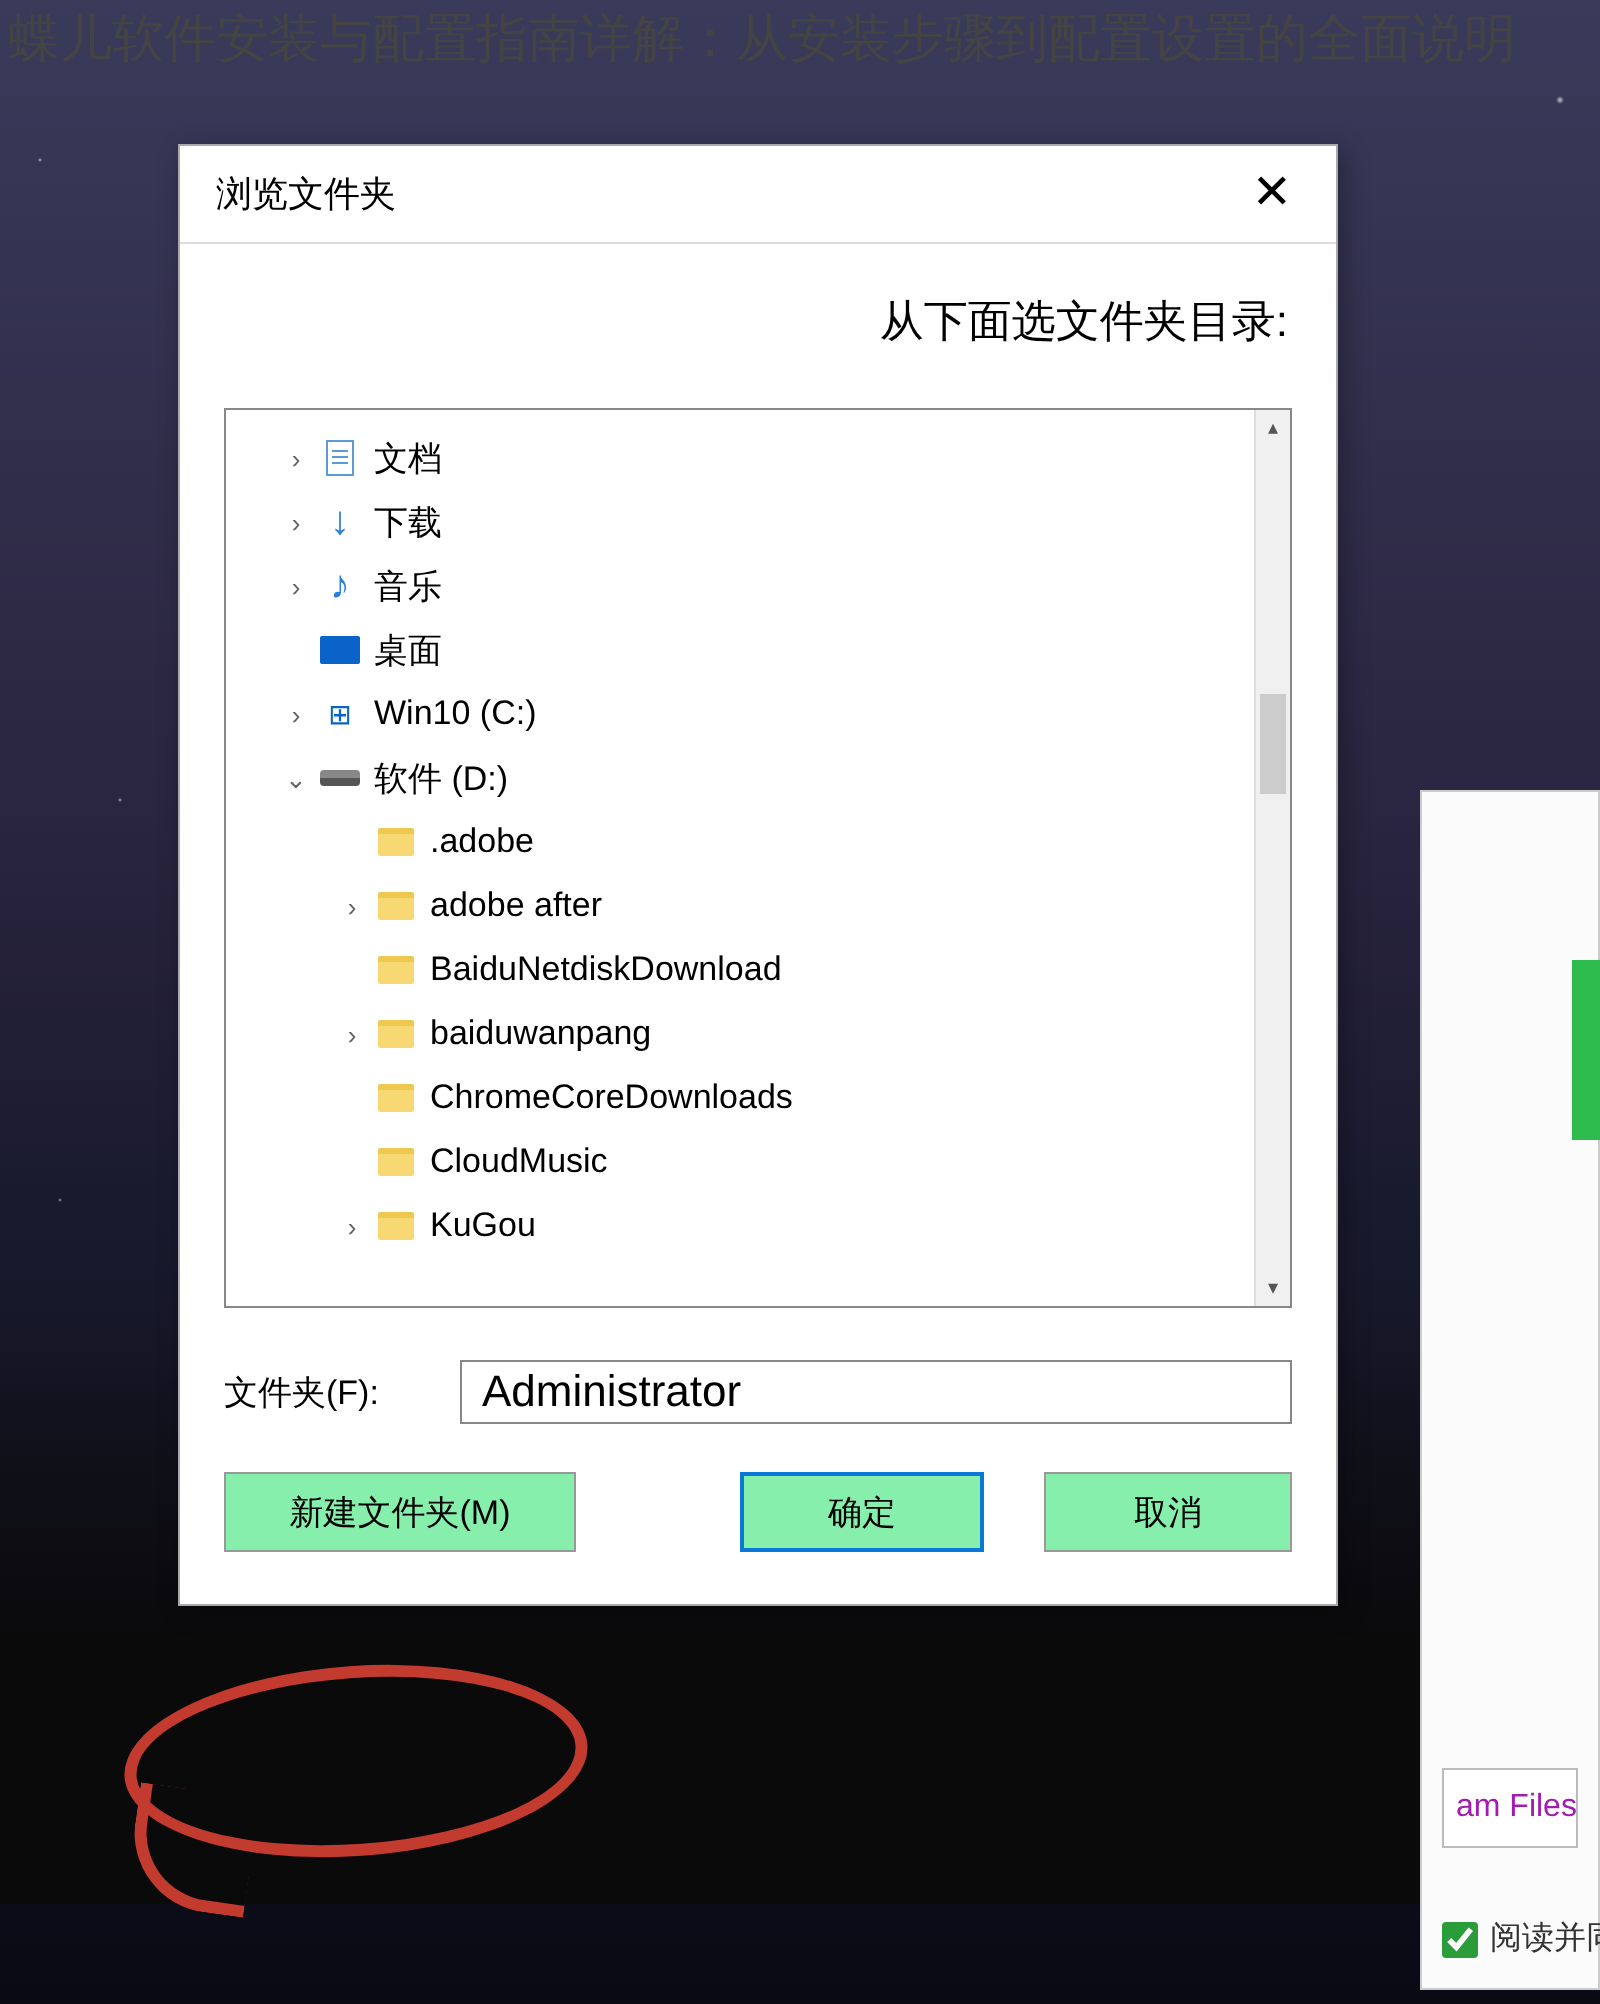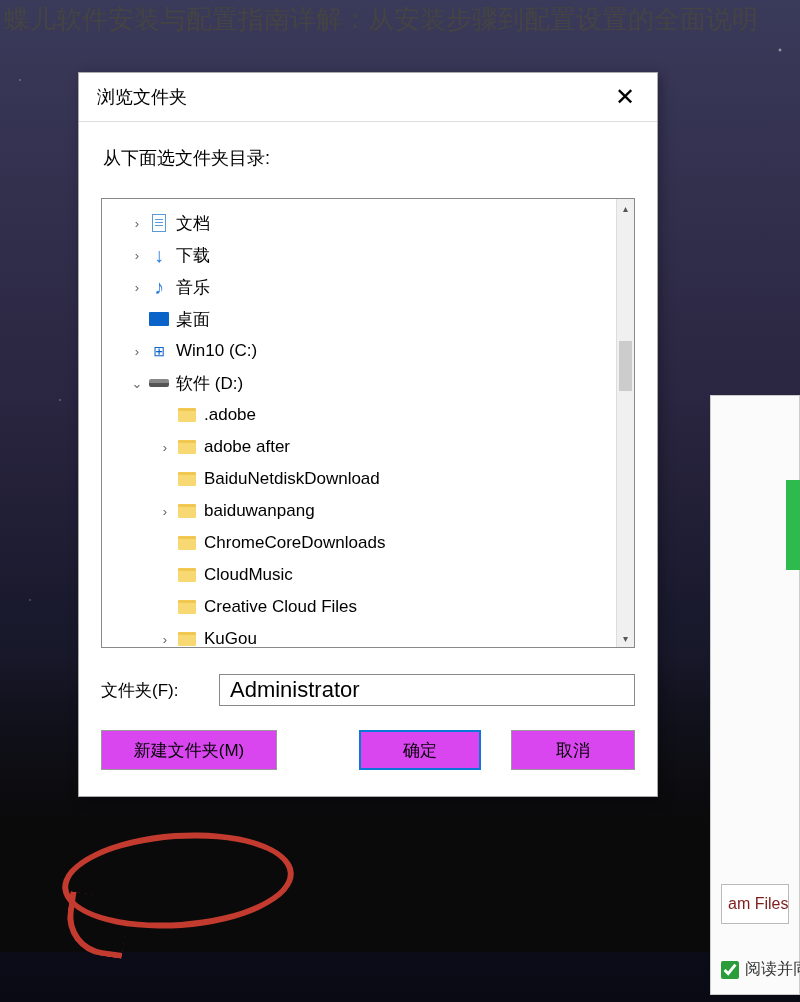--- a/index.html
+++ b/index.html
@@ -39,21 +39,21 @@
       text-align: left;
       padding-left: 4px;
       font-size: 26px;
       color: #444;
       font-weight: normal;
       z-index: 5;
     }
     .dialog {
       position: absolute;
       top: 72px;
-      left: 78px;
+      left: 89px;
       width: 580px;
       background: #ffffff;
       border: 1px solid #aaa;
       box-shadow: 3px 3px 12px rgba(0,0,0,0.3);
       z-index: 10;
     }
     .titlebar {
       display: flex;
       justify-content: space-between;
       align-items: center;
@@ -62,21 +62,22 @@
     }
     .titlebar-title { font-size: 18px; }
     .close-btn {
       font-size: 24px;
       line-height: 1;
       padding: 2px 8px;
       cursor: pointer;
     }
     .instruction {
       padding: 24px 24px 18px 24px;
-      font-size: 18px;
+      font-size: 22px;
+      text-align: right;
     }
     .tree-container {
       margin: 10px 22px 22px 22px;
       border: 1px solid #888;
       height: 450px;
       position: relative;
       background: #fff;
       overflow: hidden;
     }
     .tree {
@@ -188,21 +189,21 @@
       font-family: inherit;
     }
     .button-row {
       display: flex;
       align-items: center;
       padding: 6px 22px 26px 22px;
       gap: 30px;
     }
     .btn {
       height: 40px;
-      background: #d946ef;
+      background: #86efac;
       border: 1px solid #999;
       font-size: 17px;
       font-family: inherit;
       cursor: pointer;
       display: flex;
       align-items: center;
       justify-content: center;
     }
     .btn-new { width: 176px; }
     .btn-ok {
@@ -251,21 +252,21 @@
       bottom: 70px;
       left: 10px;
       right: 10px;
       height: 40px;
       border: 1px solid #bbb;
       background: #fff;
       display: flex;
       align-items: center;
       padding-left: 6px;
       font-size: 16px;
-      color: #7f1d1d;
+      color: #a21caf;
       overflow: hidden;
       white-space: nowrap;
     }
     .side-check {
       position: absolute;
       bottom: 14px;
       left: 10px;
       display: flex;
       align-items: center;
       gap: 6px;
@@ -384,27 +385,20 @@
             <span class="folder-icon"></span>
           </span>
           <span>ChromeCoreDownloads</span>
         </div>
         <div class="tree-item indent-2">
           <span class="chev empty">·</span>
           <span class="icon">
             <span class="folder-icon"></span>
           </span>
           <span>CloudMusic</span>
-        </div>
-        <div class="tree-item indent-2">
-          <span class="chev empty">·</span>
-          <span class="icon">
-            <span class="folder-icon"></span>
-          </span>
-          <span>Creative Cloud Files</span>
         </div>
         <div class="tree-item indent-2">
           <span class="chev">›</span>
           <span class="icon">
             <span class="folder-icon"></span>
           </span>
           <span>KuGou</span>
         </div>
       </div>
     <div class="scrollbar">

